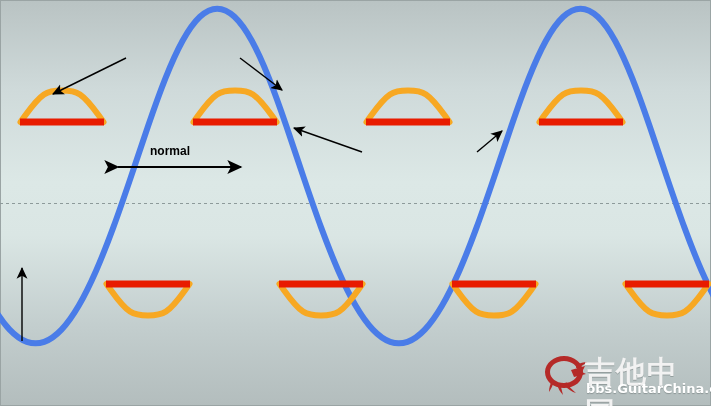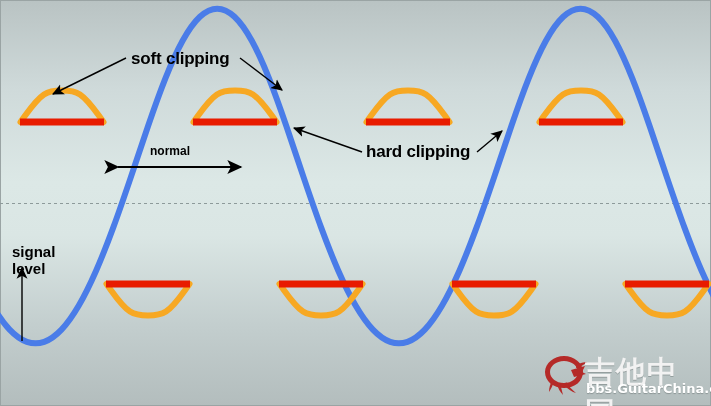--- a/index.html
+++ b/index.html
@@ -167,30 +167,24 @@
     <g stroke="#000000" stroke-width="1.4" fill="none">
       <line x1="126" y1="58" x2="53" y2="94" marker-end="url(#arrowHead)"></line>
       <line x1="240" y1="58" x2="282" y2="90" marker-end="url(#arrowHead)"></line>
       <line x1="362" y1="152" x2="294" y2="128" marker-end="url(#arrowHead)"></line>
       <line x1="477" y1="152" x2="502" y2="131" marker-end="url(#arrowHead)"></line>
       <line x1="118" y1="167" x2="241" y2="167" marker-start="url(#arrowHead)" marker-end="url(#arrowHead)" stroke-width="1.8"></line>
       <line x1="22" y1="341" x2="22" y2="268" marker-end="url(#arrowHead)" stroke-width="1.4"></line>
     </g>
   </svg>
 
-  <div class="lbl" id="label-soft-clipping">soft clipping</div>
-
-  <div class="lbl" id="label-hard-clipping">hard clipping</div>
+
 
   <div class="lbl" id="label-normal">normal</div>
 
-  <div class="lbl" id="label-signal-level">
-    <div>signal</div>
-    <div>level</div>
-  </div>
 
   <div id="watermark">
     <svg class="wm-shrimp" viewBox="0 0 46 44">
       <g fill="#b52a28">
         <path d="M23 4 C33 4 42 11 42 20 C42 29 34 36 23 36 C12 36 4 29 4 20 C4 11 13 4 23 4 Z
                  M23 9 C15 9 9 14 9 20 C9 26 15 31 23 31 C31 31 37 26 37 20 C37 14 31 9 23 9 Z"></path>
         <path d="M30 18 L44 14 L41 20 L45 22 L33 25 Z"></path>
         <path d="M25 30 C28 34 31 38 35 41 C31 40 27 37 24 34 Z"></path>
         <path d="M19 31 C20 35 21 39 22 43 C19 40 17 36 16 32 Z"></path>
         <path d="M13 29 C12 33 10 37 8 40 C8 36 9 32 11 29 Z"></path>

